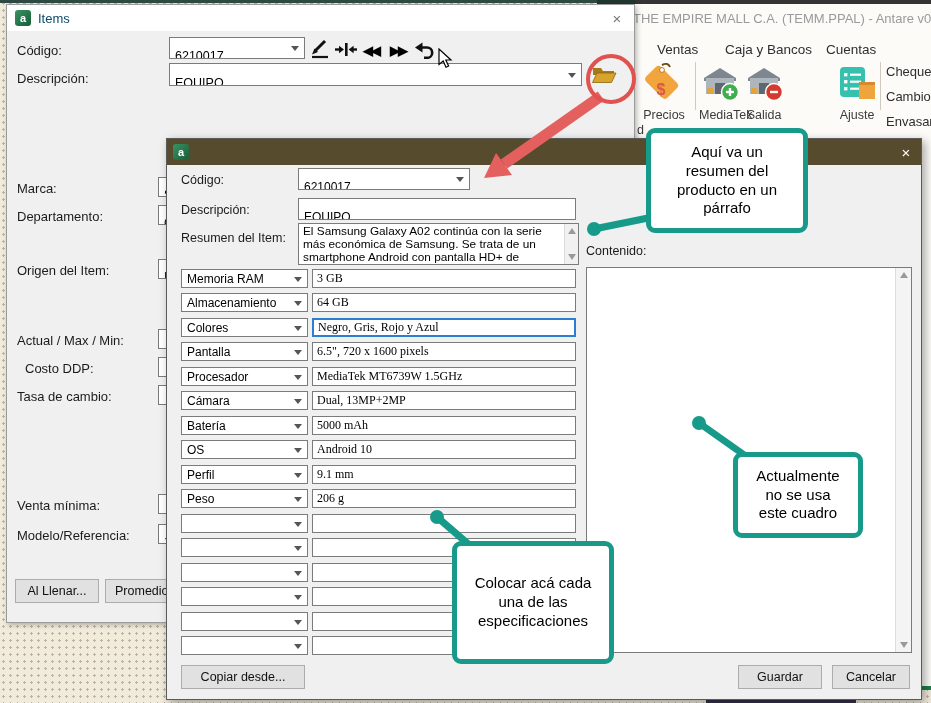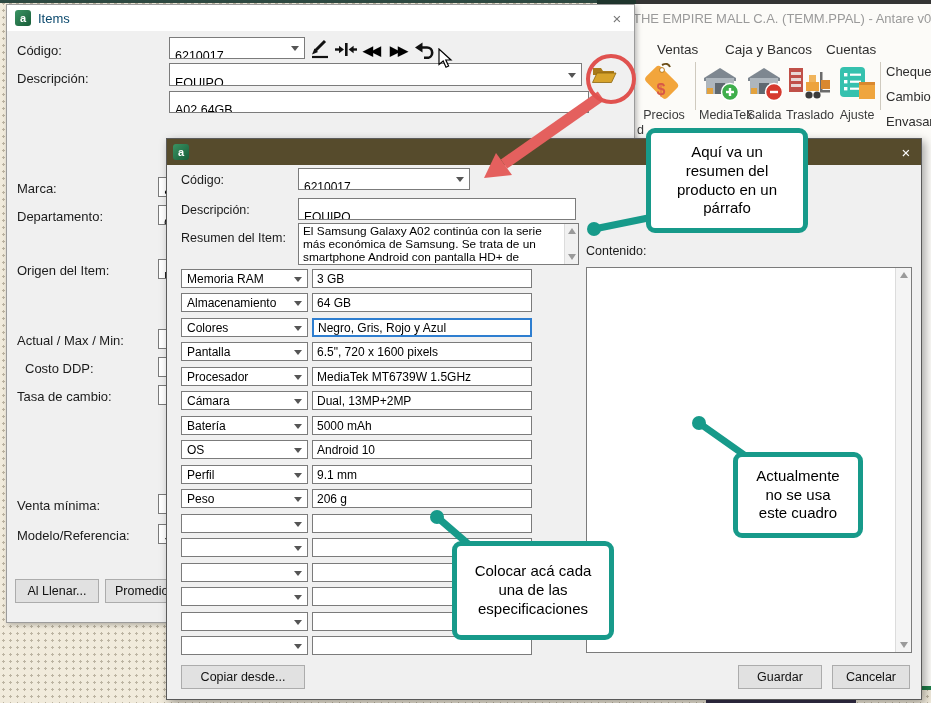--- a/index.html
+++ b/index.html
@@ -28,22 +28,22 @@
   .chev{position:absolute;right:5px;top:50%;margin-top:-2px;width:0;height:0;
     border-left:4px solid transparent;border-right:4px solid transparent;border-top:5px solid #555;}
   .btn{position:absolute;background:#e1e1e1;border:1px solid #acacac;font-size:12.5px;color:#111;
     display:flex;align-items:center;justify-content:center;box-sizing:border-box;}
   .navico{position:absolute;width:24px;height:22px;display:flex;align-items:center;justify-content:center;}
   .navglyph{font-size:13px;color:#000;letter-spacing:-2px;font-weight:bold;}
   
   .srow{position:absolute;left:0;top:0;width:100%;height:0;}
   .scombo{position:absolute;left:14px;width:127px;height:19px;background:#fff;border:1px solid #7b7b7b;
     display:flex;align-items:center;font-size:12px;padding:0 16px 0 5px;box-sizing:border-box;white-space:nowrap;overflow:hidden;}
-  .sval{position:absolute;left:145px;width:220px;height:19px;background:#fff;border:1px solid #7b7b7b;
-    display:flex;align-items:center;font-size:12px;padding:0 4px;box-sizing:border-box;white-space:nowrap;overflow:hidden;}
+  .sval{position:absolute;left:145px;width:264px;height:19px;background:#fff;border:1px solid #7b7b7b;
+    display:flex;align-items:center;font-size:12px;padding:0 4px;box-sizing:border-box;white-space:nowrap;overflow:hidden;font-family:Liberation Serif, serif;}
   .sval.focus{border:2px solid #2e7ed0;}
   
   .sbar{position:absolute;top:0;bottom:0;right:0;background:#f1f1f1;border-left:1px solid #dcdcdc;}
   .tri-up,.tri-down{position:absolute;left:50%;margin-left:-4px;width:0;height:0;
     border-left:4px solid transparent;border-right:4px solid transparent;}
   .tri-up{top:4px;border-bottom:6px solid #9a9a9a;}
   .tri-down{bottom:4px;border-top:6px solid #9a9a9a;}
   
   .callout{position:absolute;background:#fff;border:5px solid #179a8a;border-radius:9px;
     display:flex;align-items:center;justify-content:center;text-align:center;
@@ -106,36 +106,20 @@
         <polygon points="4,14 20,4 36,14 36,17 4,17" fill="#7e8790"></polygon>
         <rect x="6" y="14" width="28" height="16" fill="#aeb6bd"></rect>
         <rect x="15" y="19" width="10" height="11" fill="#5f6870"></rect>
         <rect x="7" y="24" width="6" height="6" fill="#e2a23e"></rect>
         <circle cx="30" cy="28" r="8.5" fill="#d63a2f" stroke="#fff" stroke-width="1.5"></circle>
         <rect x="26" y="26.8" width="8" height="2.4" fill="#fff"></rect>
       </svg>
       <div class="tlabel" style="left:0;top:46px;width:40px;">Salida</div>
     </div>
 
-    <div class="abs" style="left:152px;top:58px;width:50px;height:62px;">
-      <svg class="abs" style="left:2px;top:4px;" width="46" height="38">
-        <rect x="2" y="2" width="14" height="24" fill="#c05048"></rect>
-        <rect x="4" y="6" width="10" height="3" fill="#e8d9d5"></rect>
-        <rect x="4" y="12" width="10" height="3" fill="#e8d9d5"></rect>
-        <rect x="4" y="18" width="10" height="3" fill="#e8d9d5"></rect>
-        <rect x="19" y="16" width="13" height="9" fill="#eda33d"></rect>
-        <rect x="22" y="9" width="7" height="7" fill="#f0b45c"></rect>
-        <rect x="33" y="6" width="2.5" height="20" fill="#6b6b6b"></rect>
-        <rect x="33" y="24" width="10" height="2.5" fill="#6b6b6b"></rect>
-        <rect x="34" y="14" width="9" height="9" fill="#d9882f"></rect>
-        <circle cx="22" cy="29" r="3.6" fill="#3c3c3c"></circle>
-        <circle cx="30" cy="29" r="3.6" fill="#3c3c3c"></circle>
-      </svg>
-      <div class="tlabel" style="left:0;top:46px;width:50px;">Traslado</div>
-    </div>
 
     <div class="abs" style="left:204px;top:58px;width:40px;height:62px;">
       <svg class="abs" style="left:0;top:2px;" width="40" height="40">
         <rect x="3" y="3" width="25" height="30" rx="4" fill="#35c1ae"></rect>
         <rect x="7" y="9" width="3.4" height="3.4" fill="#fff"></rect>
           <rect x="13" y="9.6" width="11" height="2.2" fill="#fff"></rect>
         <rect x="7" y="16" width="3.4" height="3.4" fill="#fff"></rect>
           <rect x="13" y="16.6" width="11" height="2.2" fill="#fff"></rect>
         <rect x="7" y="23" width="3.4" height="3.4" fill="#fff"></rect>
           <rect x="13" y="23.6" width="11" height="2.2" fill="#fff"></rect>
@@ -199,21 +183,20 @@
       <span>EQUIPO</span>
       <i class="chev"></i>
     </div>
     <div class="abs" style="left:582px;top:58px;width:30px;height:24px;display:flex;align-items:center;justify-content:center;">
       <svg width="26" height="20">
         <path d="M2 3 h8 l2 3 h11 v4 H2 Z" fill="#a8791a"></path>
         <path d="M1.5 17.5 L6 8 H25 L20.5 17.5 Z" fill="#d7a32b" stroke="#8a6410" stroke-width="0.8"></path>
       </svg>
     </div>
 
-    <div class="tfield" style="left:162px;top:86px;width:420px;height:22px;">A02 64GB</div>
 
     <div class="lbl" style="left:10px;top:176px;">Marca:</div>
     <div class="tfield" style="left:151px;top:172px;width:70px;height:20px;font-size:12px;">SA</div>
     <div class="lbl" style="left:10px;top:204px;">Departamento:</div>
     <div class="tfield" style="left:151px;top:200px;width:70px;height:20px;font-size:12px;">CE</div>
     <div class="lbl" style="left:10px;top:258px;">Origen del Item:</div>
     <div class="tfield" style="left:151px;top:254px;width:70px;height:20px;font-size:12px;">In</div>
     <div class="lbl" style="left:10px;top:328px;">Actual / Max / Min:</div>
     <div class="tfield" style="left:151px;top:324px;width:70px;height:20px;"></div>
     <div class="lbl" style="left:10px;top:356px;margin-left:8px;">Costo DDP:</div>
@@ -391,19 +374,19 @@
     <circle cx="699" cy="423" r="7" fill="#179a8a"></circle>
 
     <line x1="437" y1="517" x2="474" y2="549" stroke="#179a8a" stroke-width="7" stroke-linecap="round"></line>
     <circle cx="437" cy="517" r="7" fill="#179a8a"></circle>
   </svg>
 
   <div class="redcircle" style="left:586px;top:54px;width:42px;height:42px;"></div>
 
   <div class="callout" style="left:646px;top:128px;width:162px;height:105px;">Aquí va un resumen del producto en un párrafo</div>
   <div class="callout" style="left:733px;top:452px;width:130px;height:86px;">Actualmente no se usa este cuadro</div>
-  <div class="callout" style="left:452px;top:541px;width:162px;height:99px;">Colocar acá cada una de las especificaciones</div>
+  <div class="callout" style="left:452px;top:541px;width:162px;height:123px;">Colocar acá cada una de las especificaciones</div>
 
   <svg class="cursor" style="left:438px;top:48px;" width="15" height="21">
     <path d="M1 1 L1 16.5 L5.2 13 L8 19.2 L10.6 18 L7.8 12 L13 12 Z" fill="#fff" stroke="#000" stroke-width="1.2"></path>
   </svg>
 
 </div>
 
 </body></html>

